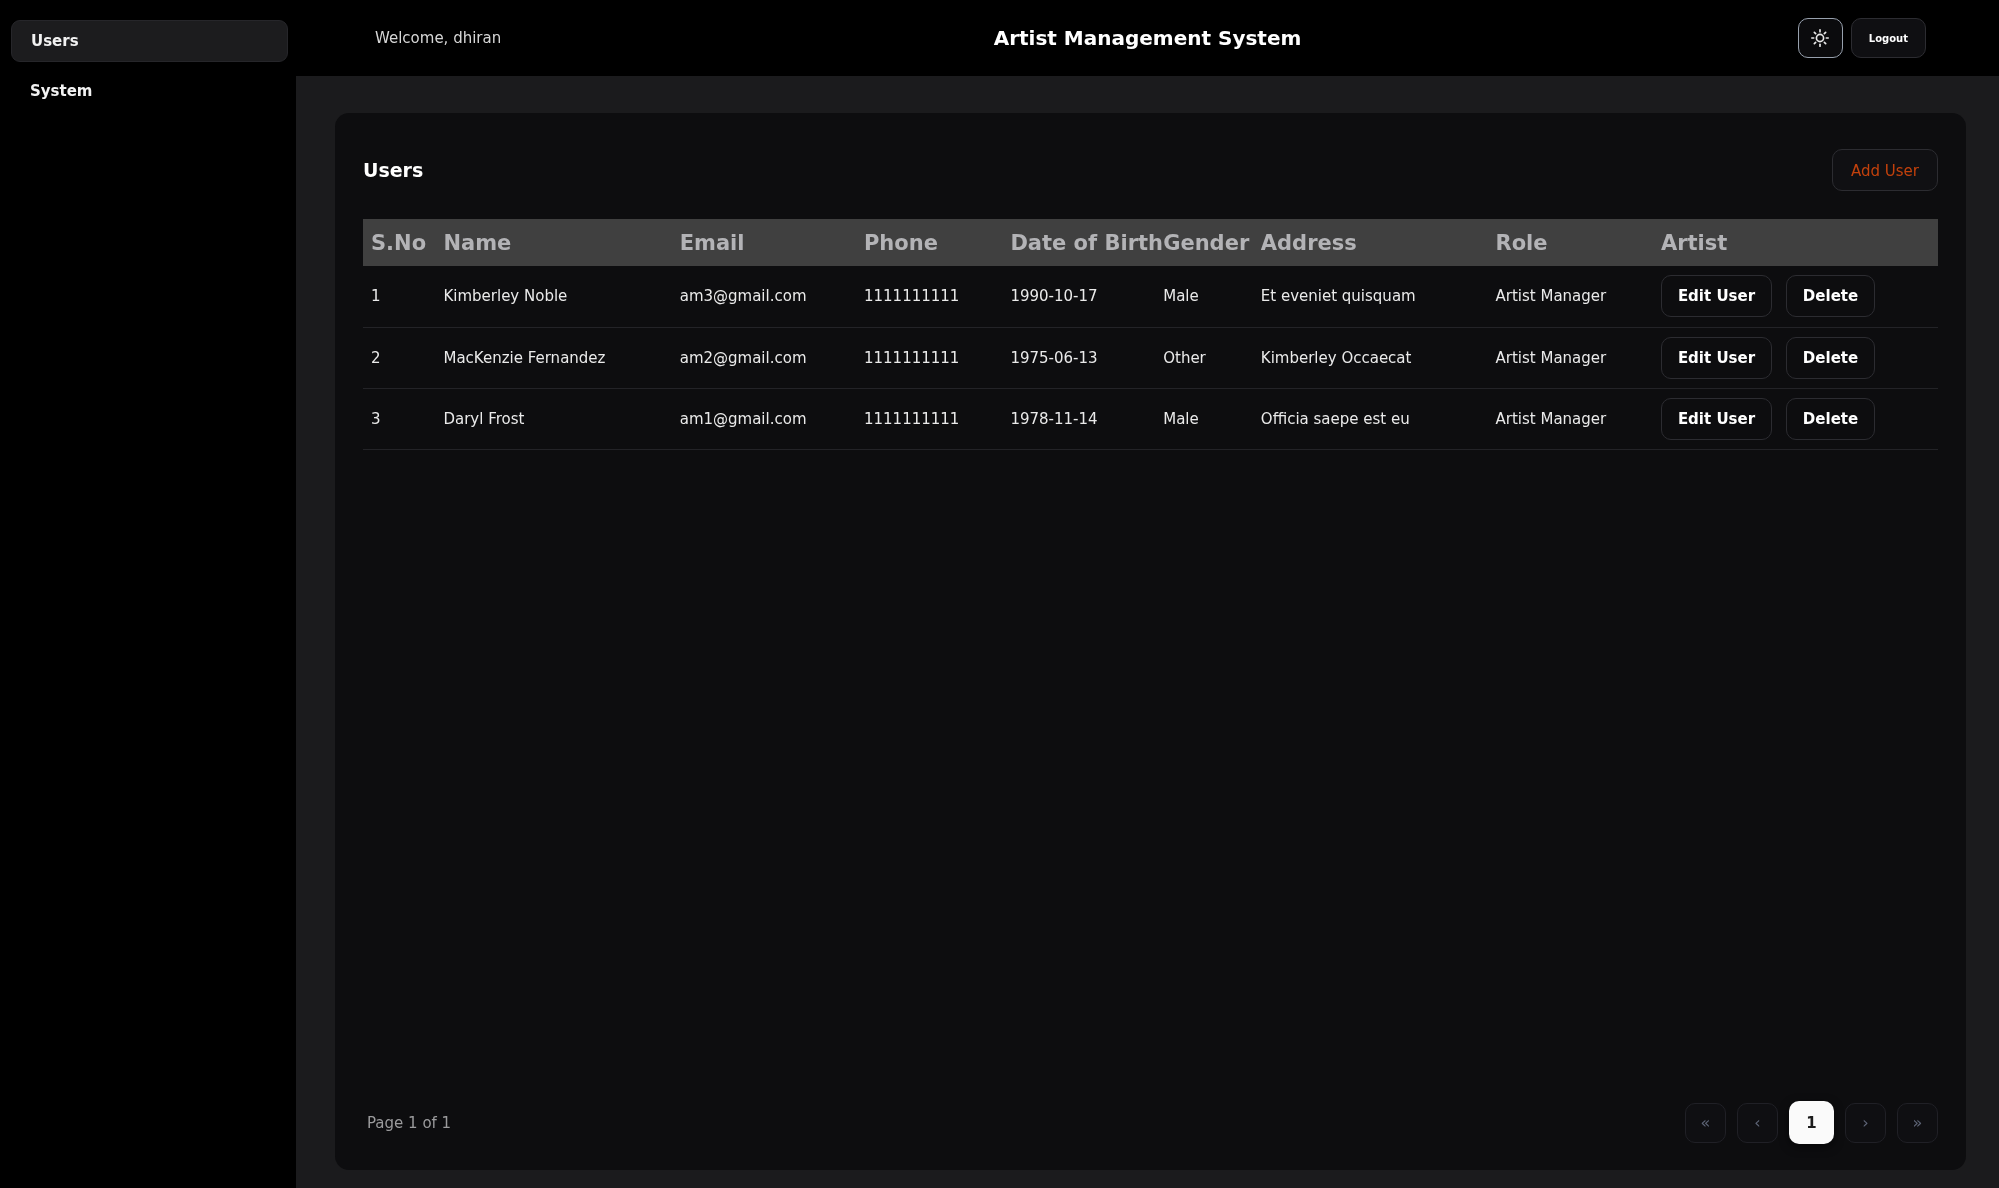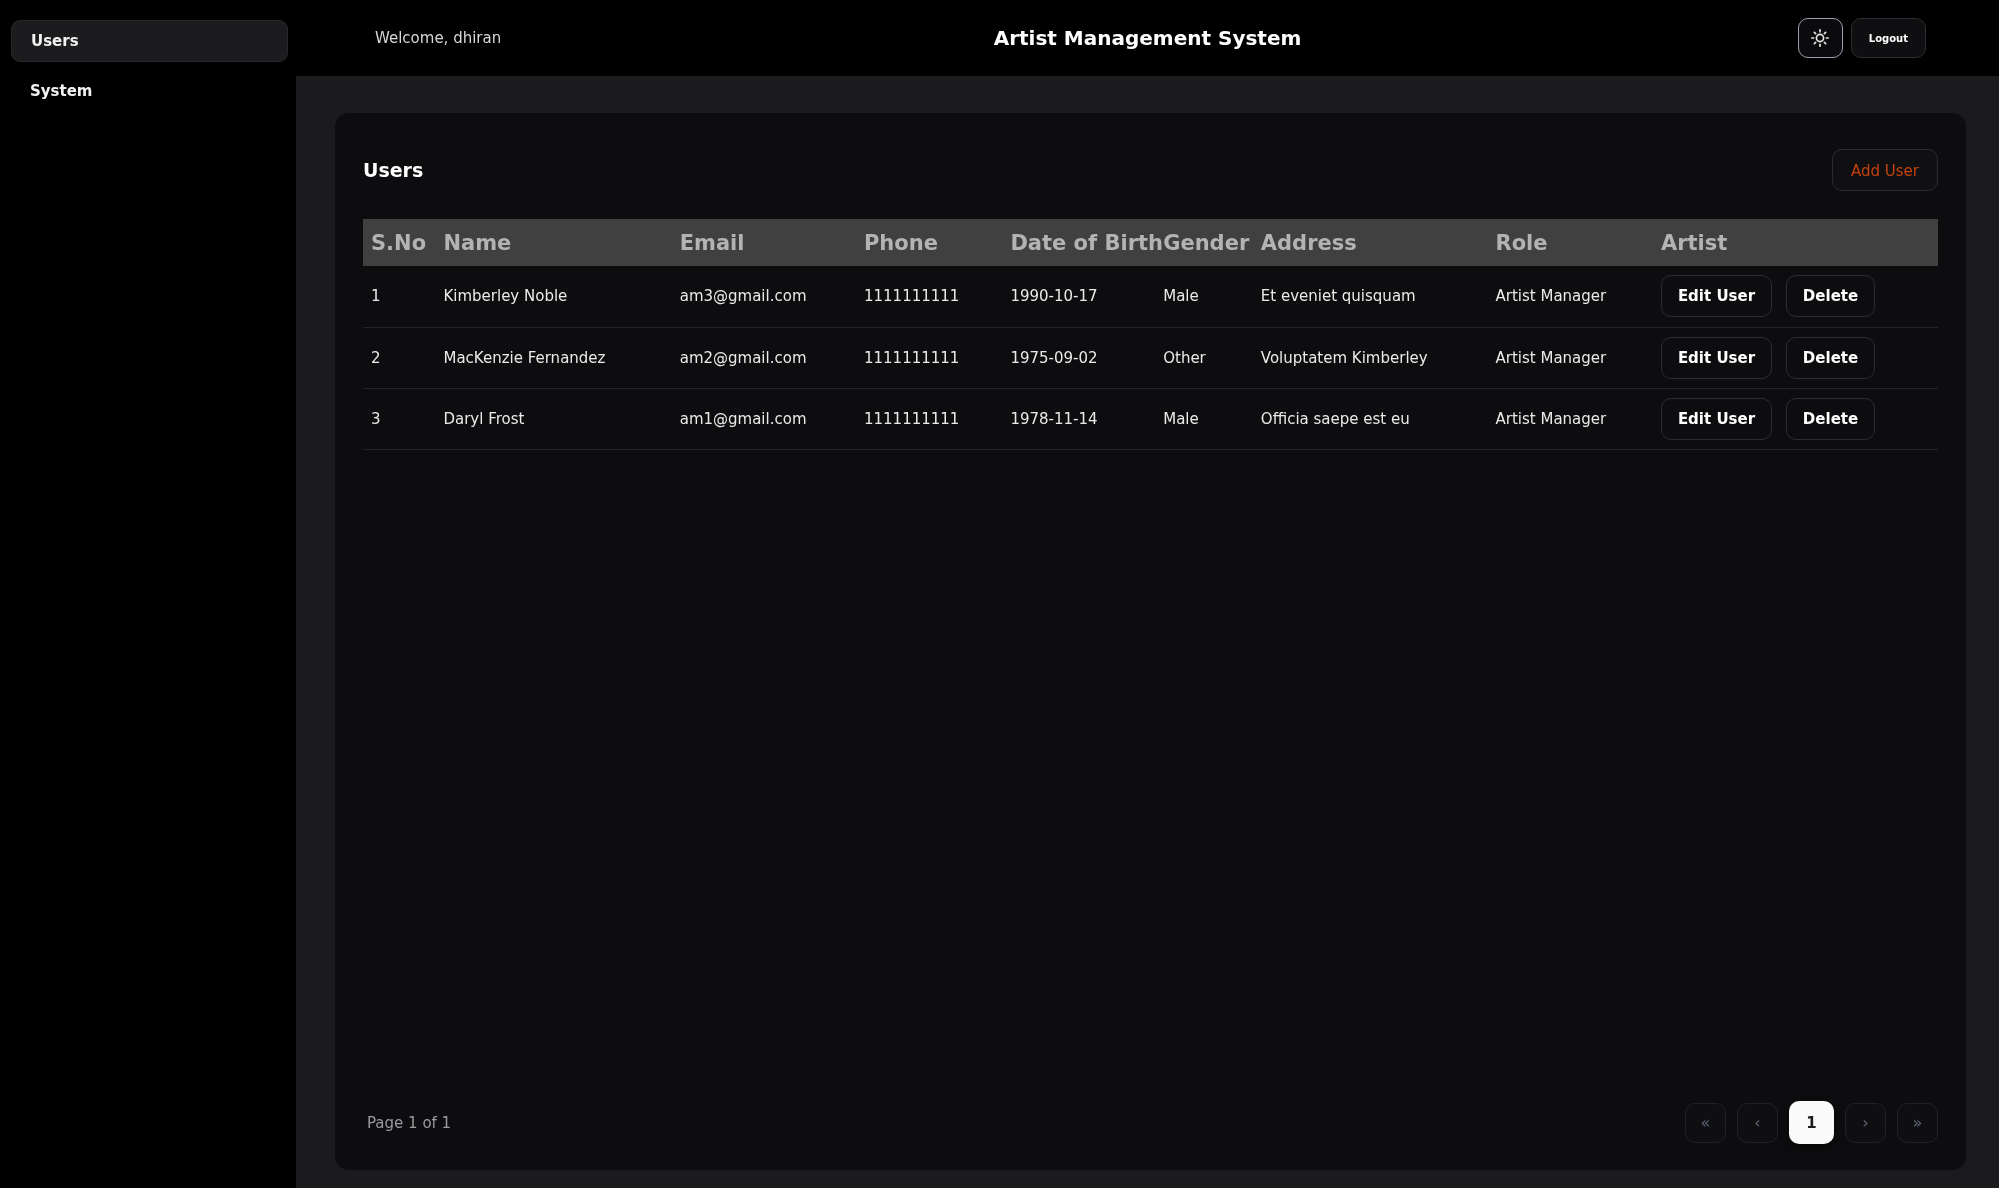--- a/index.html
+++ b/index.html
@@ -222,23 +222,23 @@
                 <td>
                   <button class="action-btn">Edit User</button>
                   <button class="action-btn">Delete</button>
                 </td>
               </tr>
               <tr>
                 <td>2</td>
                 <td>MacKenzie Fernandez</td>
                 <td>am2@gmail.com</td>
                 <td>1111111111</td>
-                <td>1975-09-02</td>
+                <td>1975-06-13</td>
                 <td>Other</td>
-                <td>Voluptatem Kimberley</td>
+                <td>Kimberley Occaecat</td>
                 <td>Artist Manager</td>
                 <td>
                   <button class="action-btn">Edit User</button>
                   <button class="action-btn">Delete</button>
                 </td>
               </tr>
               <tr>
                 <td>3</td>
                 <td>Daryl Frost</td>
                 <td>am1@gmail.com</td>

